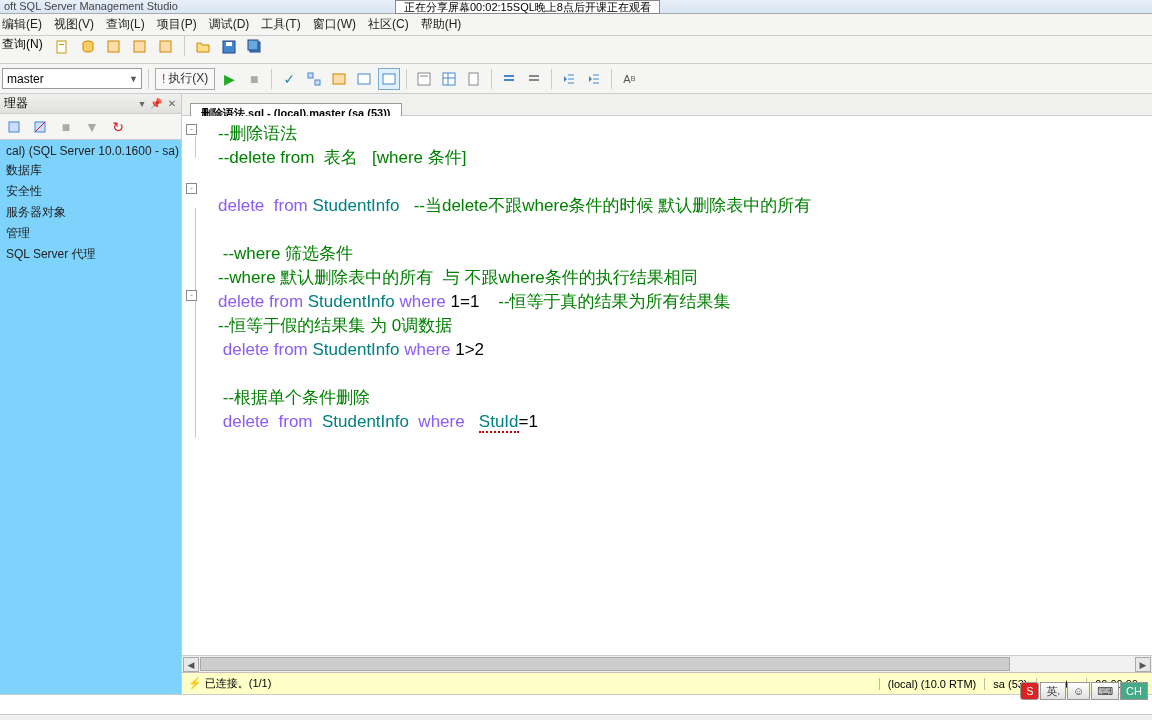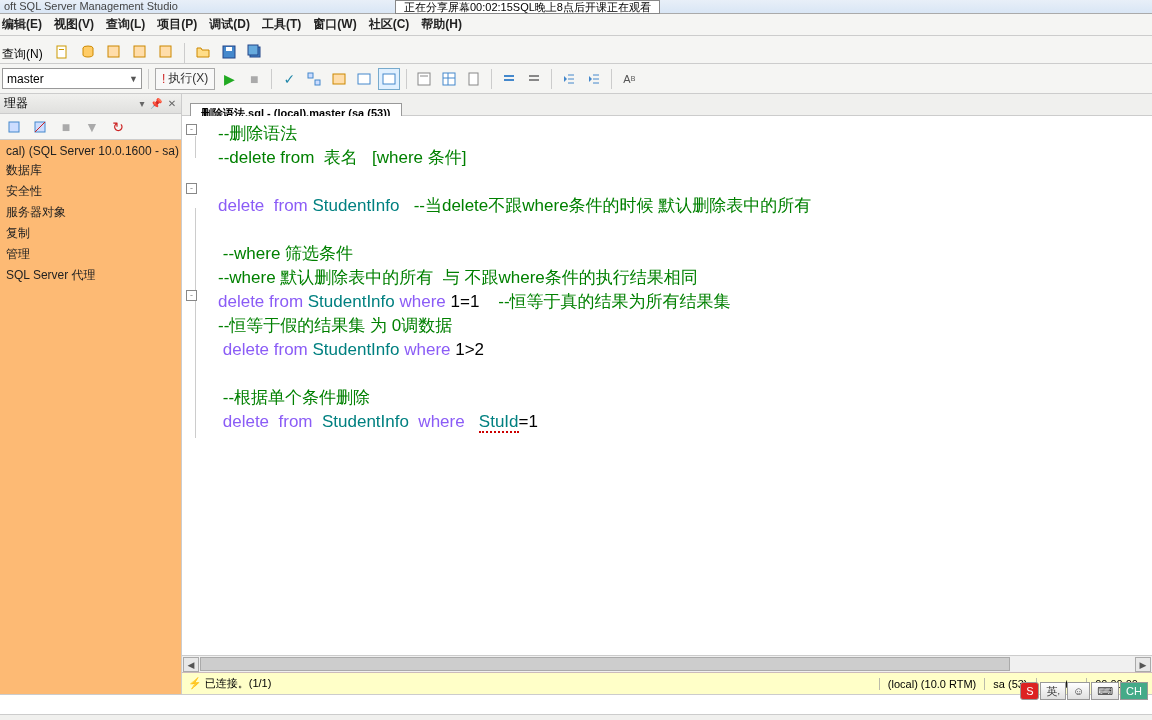--- a/index.html
+++ b/index.html
@@ -2,38 +2,38 @@
 <html><head>
 <meta charset="utf-8">
 <style>
 * { margin: 0; padding: 0; box-sizing: border-box; font-family: "Microsoft YaHei", sans-serif; }
 body { background: #f0f0f0; width: 1152px; height: 720px; overflow: hidden; position: relative; }
 
 .title-bar { height: 14px; background: linear-gradient(#e8eff8,#d9e6f5); color: #444; font-size: 11px; padding-left: 4px; line-height: 13px; border-bottom: 1px solid #aaa; display:flex; align-items:center; position:relative;}
 .share-overlay { position: absolute; left: 395px; top: 0; height: 14px; background: #fff; border: 1px solid #888; font-size: 11px; display: flex; align-items:center; padding: 0 8px; z-index: 5;}
 
 .menu-bar { height: 22px; background: #f5f5f3; display: flex; align-items: center; padding-left: 2px; font-size: 12px; gap: 12px; border-bottom: 1px solid #ccc;}
-.menu-item { color: #222; cursor: pointer; font-weight: bold; }
-
-.toolbar1 { height: 28px; background: #f5f5f3; display: flex; align-items: flex-end; padding-left: 2px; border-bottom: 1px solid #ccc; gap: 4px;}
+.menu-item { color: #222; cursor: pointer; }
+
+.toolbar1 { height: 28px; background: #f5f5f3; display: flex; align-items: flex-start; padding-left: 2px; border-bottom: 1px solid #ccc; gap: 4px;}
 .tb-btn { width: 22px; height: 22px; display:flex; align-items:center; justify-content:center; font-size:14px; color:#555; border:1px solid transparent; background:none;}
 .tb-sep { width:1px; height:20px; background:#ccc; margin:0 3px;}
 
 .toolbar2 { height: 30px; background: #f5f5f3; display: flex; align-items: center; padding-left: 2px; border-bottom: 1px solid #ccc; gap: 3px;}
 .db-combo { width: 140px; height: 21px; border:1px solid #999; background:#fff; font-size:12px; padding-left:4px; display:flex; align-items:center; justify-content:space-between;}
 .exec-btn { height:22px; padding:0 6px; border:1px solid #aaa; background:#f8f8f8; font-size:12px; display:flex; align-items:center; gap:3px; color:#333;}
 
 .main-area { display: flex; height: 600px; }
 
 .obj-explorer { width: 182px; background: #f5f5f3; border-right: 1px solid #ccc; display:flex; flex-direction:column;}
 .oe-header { height: 20px; background: linear-gradient(#f0f0ee,#e0e0de); border-bottom:1px solid #ccc; font-size:12px; display:flex; align-items:center; padding-left:4px; justify-content:space-between;}
 .oe-header-btns { display:flex; gap:1px; padding-right:2px;}
 .oe-header-btn { width:14px; height:14px; font-size:10px; color:#666; display:flex; align-items:center; justify-content:center;}
 .oe-toolbar { height: 26px; border-bottom:1px solid #ccc; display:flex; align-items:center; padding-left:4px; gap:6px;}
-.oe-tree { flex:1; background:#fdba74; font-size:12px; padding-top:2px; overflow:hidden;}
+.oe-tree { flex:1; background:#7dd3fc; font-size:12px; padding-top:2px; overflow:hidden;}
 .oe-node { padding: 2px 2px 2px 6px; color:#222; white-space:nowrap;}
 
 .editor-wrap { flex:1; display:flex; flex-direction:column; background:#fff;}
 .tab-bar { height: 22px; background:#f0f0ee; border-bottom:1px solid #ccc; display:flex; align-items:flex-end; padding-left:8px;}
 .tab { height: 20px; background:#fff; border:1px solid #999; border-bottom:none; padding:0 10px; font-size:11px; font-weight:bold; display:flex; align-items:center; position:relative; top:8px;}
 .code-area { flex:1; background:#fff; font-family: Consolas, monospace; font-size:17px; line-height:24px; padding:6px 0 6px 20px; position:relative; overflow:hidden;}
 .gutter { position:absolute; left:4px; top:6px; width:14px;}
 .gutter-box { width:11px; height:11px; border:1px solid #888; color:#888; font-size:9px; line-height:9px; text-align:center; margin-bottom:13px; background:#fff;}
 .gutter-line { position:absolute; left:9px; width:1px; background:#ccc;}
 .code-line { white-space: pre; padding-left: 16px;}
@@ -247,21 +247,20 @@
         </button>
       <button class="tb-btn" style="width:20px;height:20px;color:#aaa;">■</button>
       <button class="tb-btn" style="width:20px;height:20px;color:#aaa;">▼</button>
       <button class="tb-btn" style="width:20px;height:20px;color:#c22;">↻</button>
     </div>
     <div class="oe-tree">
       <div class="oe-node">cal) (SQL Server 10.0.1600 - sa)</div>
       <div class="oe-node">数据库</div>
       <div class="oe-node">安全性</div>
       <div class="oe-node">服务器对象</div>
-      <div class="oe-node">复制</div>
       <div class="oe-node">管理</div>
       <div class="oe-node">SQL Server 代理</div>
     </div>
   </div>
 
   <div class="editor-wrap">
     <div class="tab-bar">
       <div class="tab">
         <span>删除语法.sql - (local).master (sa (53))</span>
       </div>

